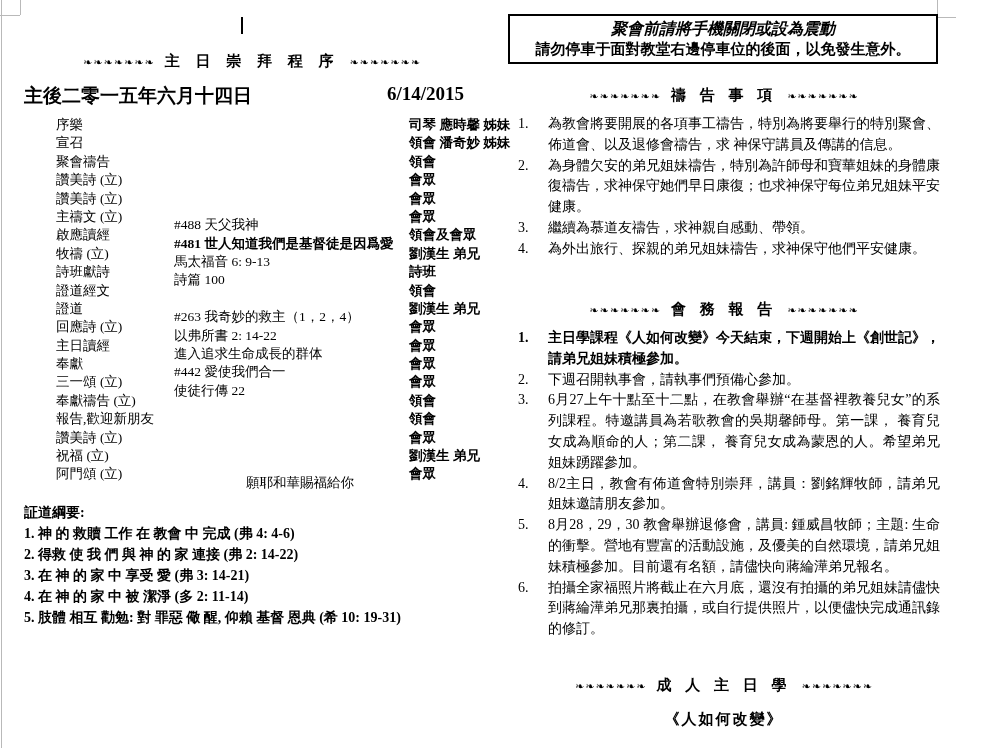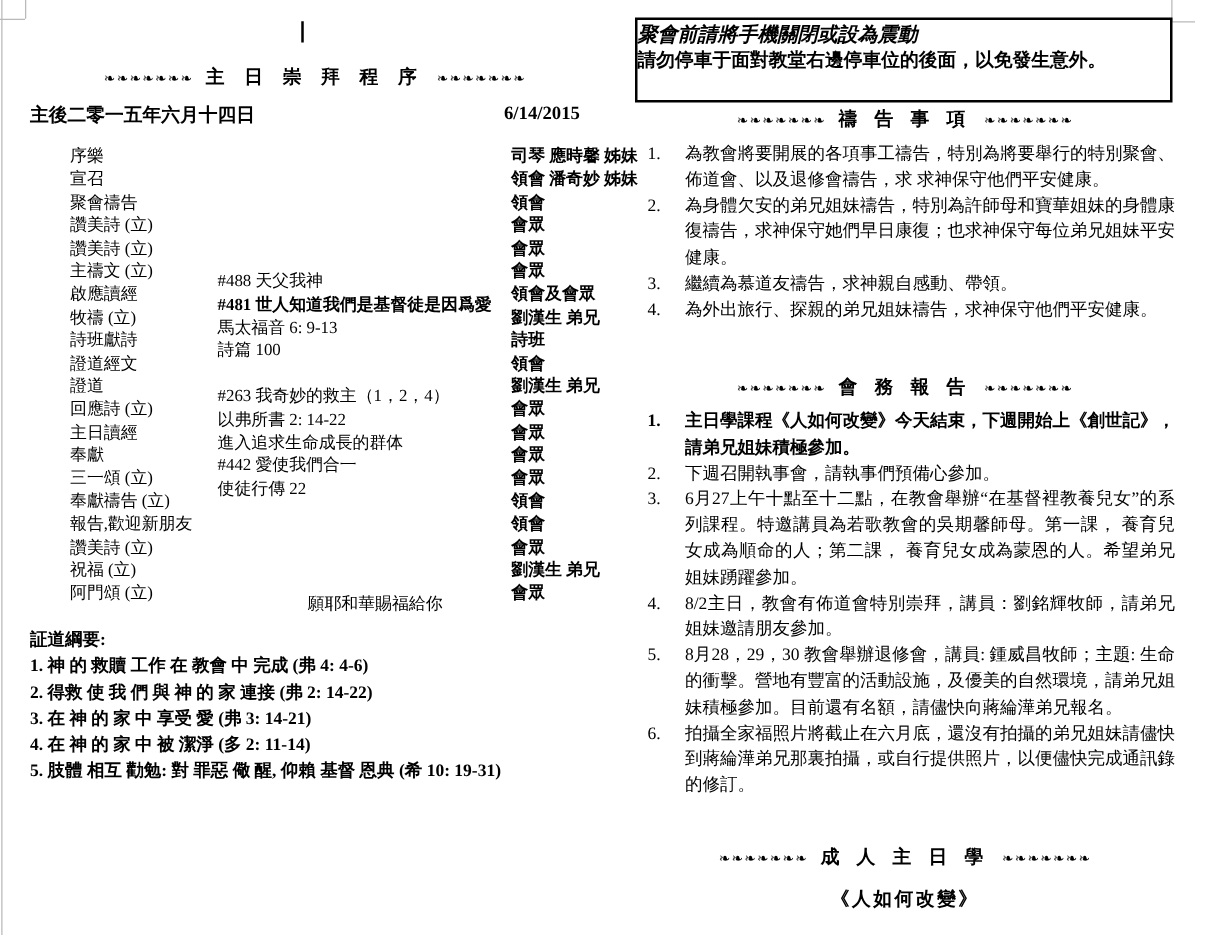--- a/index.html
+++ b/index.html
@@ -9,35 +9,35 @@
     position:relative; overflow:hidden;
   }
   .mark { position:absolute; background:#b9b9b9; }
   
   #left-col { position:absolute; left:24px; top:0; width:456px; }
   .title-line { position:absolute; left:0; top:52px; width:456px; text-align:center;
     font-weight:bold; font-size:15px; white-space:nowrap; }
   .orn { font-size:11px; letter-spacing:1px; font-family:"DejaVu Sans",sans-serif; }
   .title-text { letter-spacing:6px; margin:0 10px; }
   .date-line { position:absolute; left:0; top:83px; width:440px; display:flex;
-    justify-content:space-between; font-weight:bold; font-size:15px; }
+    justify-content:space-between; font-weight:bold; font-size:19px; }
   #program { position:absolute; left:0; top:116px; width:456px; font-size:13.5px; }
   .prow { display:flex; height:18.4px; line-height:18.4px; white-space:nowrap; }
   .p-item   { width:118px; flex:none;margin-left:32px; }
   .p-detail { width:235px; flex:none;margin-top:45px; }
   .p-detail.indent { padding-left:72px; width:163px; }
   .p-person { flex:1;font-weight:bold; }
   #outline { position:absolute; left:0; top:502px; width:456px;
     font-weight:bold; font-size:14px; }
   #outline .heading { line-height:21px; }
   .outline-line { line-height:21px; white-space:nowrap; }
   
   #right-col { position:absolute; left:508px; top:0; width:432px; }
   #notice-box { position:absolute; left:0; top:14px; width:426px; border:2px solid #000;
-    padding:2px 0 21px 0; }
+    text-align:center; padding:2px 0 3px 0; }
   #notice-line1 { font-size:16px; font-weight:bold; font-style:italic; line-height:21px; }
   #notice-line2 { font-size:15px; font-weight:bold; line-height:20px; }
   .sec-heading { position:absolute; width:432px; text-align:center; font-weight:bold;
     font-size:15px; white-space:nowrap; }
   .sec-heading .title-text { letter-spacing:5px; }
   #prayer-heading { top:86px; }
   #announce-heading { top:300px;text-align:center; }
   #ss-heading { top:676px; }
   .num-list { position:absolute; left:10px; width:422px; font-size:14px; }
   #prayer-list { top:114px; }
@@ -194,21 +194,21 @@
     <div id="notice-line1">聚會前請將手機關閉或設為震動</div>
     <div id="notice-line2">請勿停車于面對教堂右邊停車位的後面，以免發生意外。</div>
   </div>
 
   <div class="sec-heading" id="prayer-heading">
     <span class="orn">❧❧❧❧❧❧❧</span><span class="title-text">禱 告 事 項</span><span class="orn">❧❧❧❧❧❧❧</span>
   </div>
   <div class="num-list" id="prayer-list">
       <div class="num-item">
         <span class="num">1.</span>
-        <span class="txt">為教會將要開展的各項事工禱告，特別為將要舉行的特別聚會、佈道會、以及退修會禱告，求 求神保守他們平安健康。</span>
+        <span class="txt">為教會將要開展的各項事工禱告，特別為將要舉行的特別聚會、佈道會、以及退修會禱告，求 神保守講員及傳講的信息。</span>
       </div>
       <div class="num-item">
         <span class="num">2.</span>
         <span class="txt">為身體欠安的弟兄姐妹禱告，特別為許師母和寶華姐妹的身體康復禱告，求神保守她們早日康復；也求神保守每位弟兄姐妹平安健康。</span>
       </div>
       <div class="num-item">
         <span class="num">3.</span>
         <span class="txt">繼續為慕道友禱告，求神親自感動、帶領。</span>
       </div>
       <div class="num-item">

